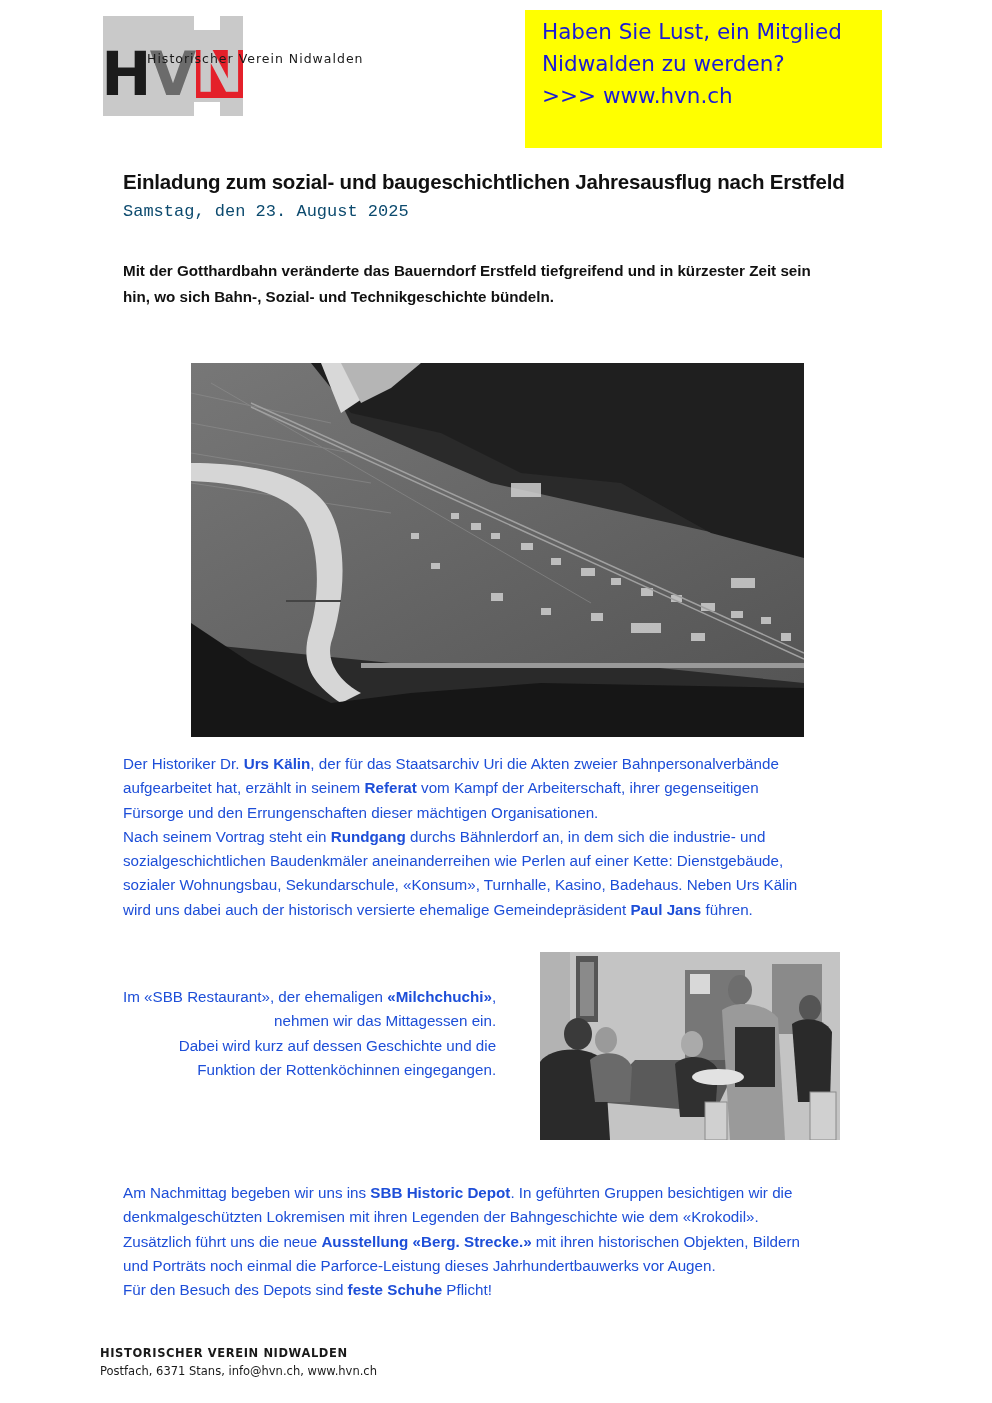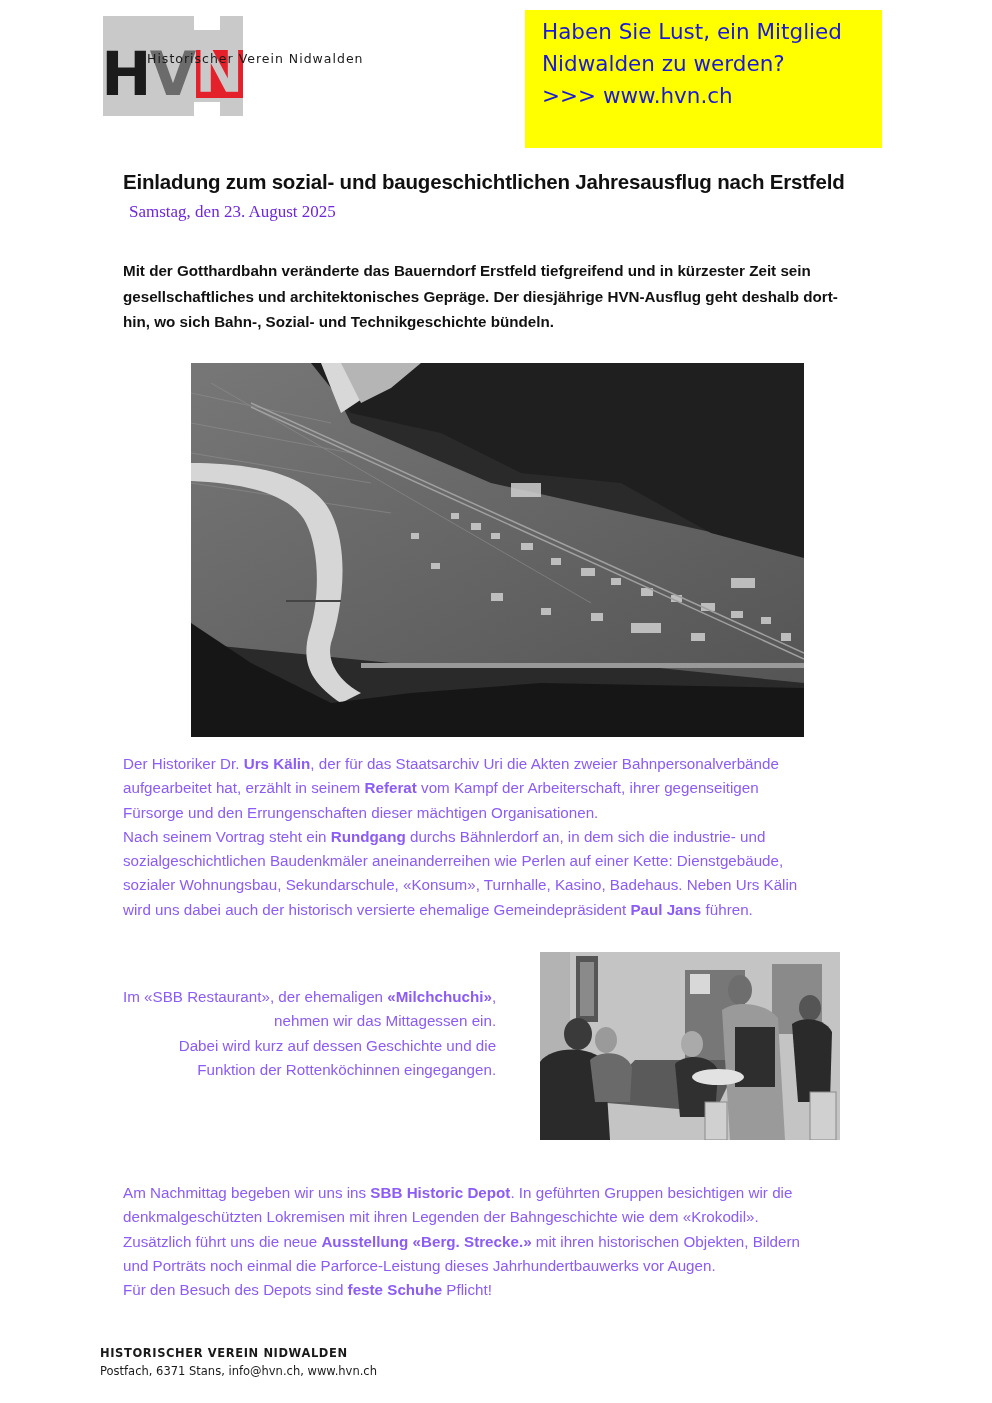--- a/index.html
+++ b/index.html
@@ -17,30 +17,30 @@
     .logo .lv { background: #c9c9c9; color: #6b6b6b; }
     .logo .ln { background: #e4202a; color: #e4202a; position: relative; }
     .logo-text { position: absolute; left: 147px; top: 51px; font-family: "DejaVu Sans", sans-serif; font-size: 12.5px; letter-spacing: 1px; color: #1a1a1a; white-space: nowrap; }
 
     
     .promo { position: absolute; left: 525px; top: 10px; width: 357px; height: 138px; background: #ffff00; box-sizing: border-box; padding: 6px 4px 0 17px; }
     .promo div { font-family: "DejaVu Sans", sans-serif; font-size: 21.5px; line-height: 32px; color: #1a1ad6; white-space: nowrap; }
 
     
     .title { position: absolute; left: 123px; top: 170px; font-family: "Liberation Sans", sans-serif; font-weight: bold; font-size: 20.5px; color: #111; white-space: nowrap; letter-spacing: -0.2px; }
-    .subtitle { position: absolute; left: 123px; top: 202px; font-family: Liberation Serif, serif; font-size: 17px; color: #6d28d9; white-space: nowrap; margin-left: 6px; }
+    .subtitle { position: absolute; left: 123px; top: 202px; font-family: Liberation Mono, monospace; font-size: 17px; color: #0c4a6e; white-space: nowrap; }
 
     .intro { position: absolute; left: 123px; top: 258px; width: 740px; font-family: "Liberation Sans", sans-serif; font-weight: bold; font-size: 15.2px; line-height: 25.5px; color: #111; }
     .intro div { white-space: nowrap; }
 
     
     .photo1 { position: absolute; left: 191px; top: 363px; width: 613px; height: 374px; background: #222; overflow: hidden; }
     .photo2 { position: absolute; left: 540px; top: 952px; width: 300px; height: 188px; background: #bdbdbd; overflow: hidden; }
 
-    .body-block { position: absolute; left: 123px; font-family: "Liberation Sans", sans-serif; font-size: 15.2px; line-height: 24.3px; color: #8b5cf6; }
+    .body-block { position: absolute; left: 123px; font-family: "Liberation Sans", sans-serif; font-size: 15.2px; line-height: 24.3px; color: #1d4ed8; }
     .body-block div { white-space: nowrap; }
     .b { font-weight: bold; }
     .p1 { top: 752px; }
     .p3 { top: 985px; text-align: right; }
     .p4 { top: 1181px; }
 
     .footer { position: absolute; left: 100px; top: 1344px; font-family: "DejaVu Sans", sans-serif; font-size: 11.5px; line-height: 18px; color: #1a1a1a; }
     .footer .org { font-weight: bold; letter-spacing: 0.6px; }
   </style>
 </head>
@@ -68,21 +68,20 @@
   <div>Haben Sie Lust, ein Mitglied</div>
   <div>Nidwalden zu werden?</div>
   <div>&gt;&gt;&gt; www.hvn.ch</div>
 </div>
 
 <div class="title">Einladung zum sozial- und baugeschichtlichen Jahresausflug nach Erstfeld</div>
 <div class="subtitle">Samstag, den 23. August 2025</div>
 
 <div class="intro">
   <div>Mit der Gotthardbahn veränderte das Bauerndorf Erstfeld tiefgreifend und in kürzester Zeit sein</div>
-  <div>gesellschaftliches und architektonisches Gepräge. Der diesjährige HVN-Ausflug geht deshalb dort-</div>
   <div>hin, wo sich Bahn-, Sozial- und Technikgeschichte bündeln.</div>
 </div>
 
 <div class="photo1" title="Historische Schwarzweiss-Luftaufnahme von Erstfeld mit Fluss, Bahnanlagen und Bergen">
   <svg width="613" height="374" viewBox="0 0 613 374">
     <defs>
       <linearGradient id="sky" x1="0" y1="0" x2="0" y2="1">
         <stop offset="0" stop-color="#8a8a8a"></stop>
           <stop offset="1" stop-color="#4a4a4a"></stop>
       </linearGradient>

